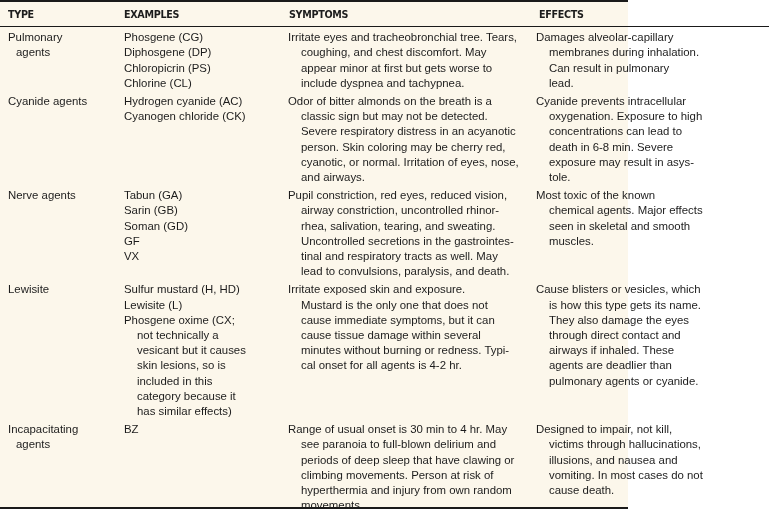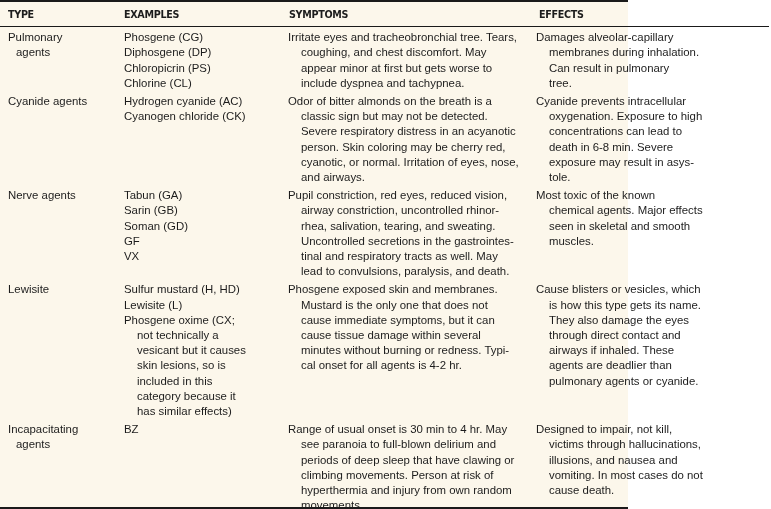--- a/index.html
+++ b/index.html
@@ -93,21 +93,21 @@
           <td class="sym">
             <span class="line">Irritate eyes and tracheobronchial tree. Tears,</span>
             <span class="line" style="padding-left: 13px;">coughing, and chest discomfort. May</span>
             <span class="line" style="padding-left: 13px;">appear minor at first but gets worse to</span>
             <span class="line" style="padding-left: 13px;">include dyspnea and tachypnea.</span>
           </td>
           <td class="eff">
             <span class="line">Damages alveolar-capillary</span>
             <span class="line" style="padding-left: 13px;">membranes during inhalation.</span>
             <span class="line" style="padding-left: 13px;">Can result in pulmonary</span>
-            <span class="line" style="padding-left: 13px;">tree.</span>
+            <span class="line" style="padding-left: 13px;">lead.</span>
           </td>
         </tr>
         <tr>
           <td class="type">
             <span class="line">Cyanide agents</span>
           </td>
           <td class="ex">
             <span class="line">Hydrogen cyanide (AC)</span>
             <span class="line">Cyanogen chloride (CK)</span>
           </td>
@@ -163,21 +163,21 @@
             <span class="line">Lewisite (L)</span>
             <span class="line">Phosgene oxime (CX;</span>
             <span class="line" style="padding-left: 13px;">not technically a</span>
             <span class="line" style="padding-left: 13px;">vesicant but it causes</span>
             <span class="line" style="padding-left: 13px;">skin lesions, so is</span>
             <span class="line" style="padding-left: 13px;">included in this</span>
             <span class="line" style="padding-left: 13px;">category because it</span>
             <span class="line" style="padding-left: 13px;">has similar effects)</span>
           </td>
           <td class="sym">
-            <span class="line">Phosgene exposed skin and membranes.</span>
+            <span class="line">Irritate exposed skin and exposure.</span>
             <span class="line" style="padding-left: 13px;">Mustard is the only one that does not</span>
             <span class="line" style="padding-left: 13px;">cause immediate symptoms, but it can</span>
             <span class="line" style="padding-left: 13px;">cause tissue damage within several</span>
             <span class="line" style="padding-left: 13px;">minutes without burning or redness. Typi-</span>
             <span class="line" style="padding-left: 13px;">cal onset for all agents is 4-2 hr.</span>
           </td>
           <td class="eff">
             <span class="line">Cause blisters or vesicles, which</span>
             <span class="line" style="padding-left: 13px;">is how this type gets its name.</span>
             <span class="line" style="padding-left: 13px;">They also damage the eyes</span>

